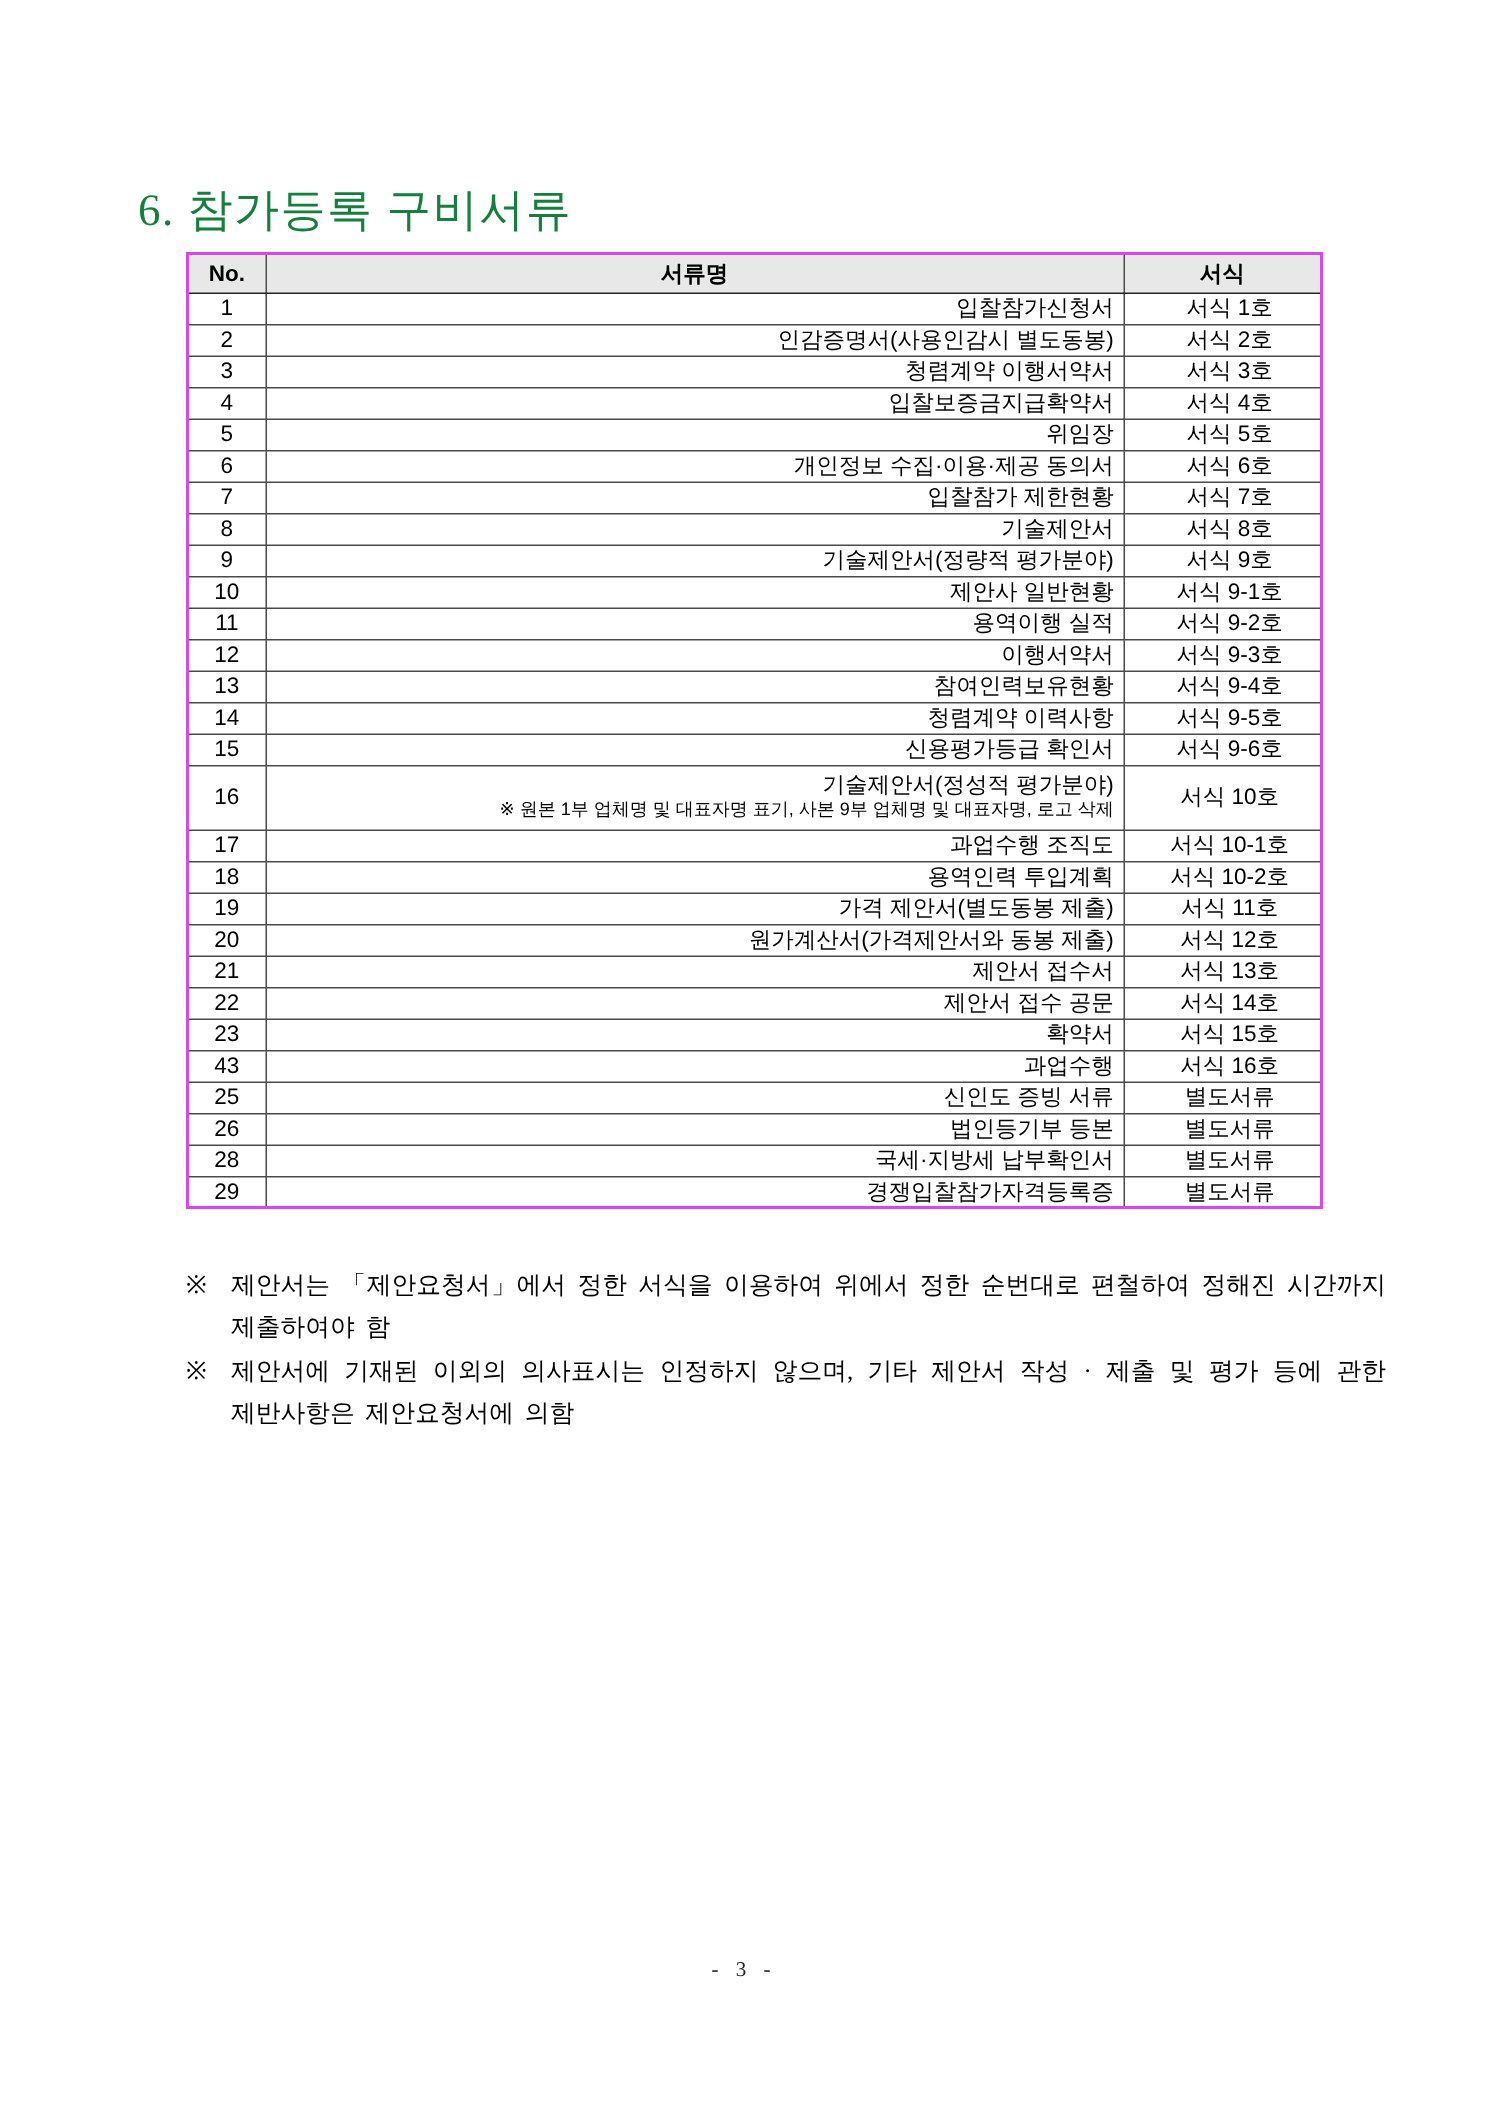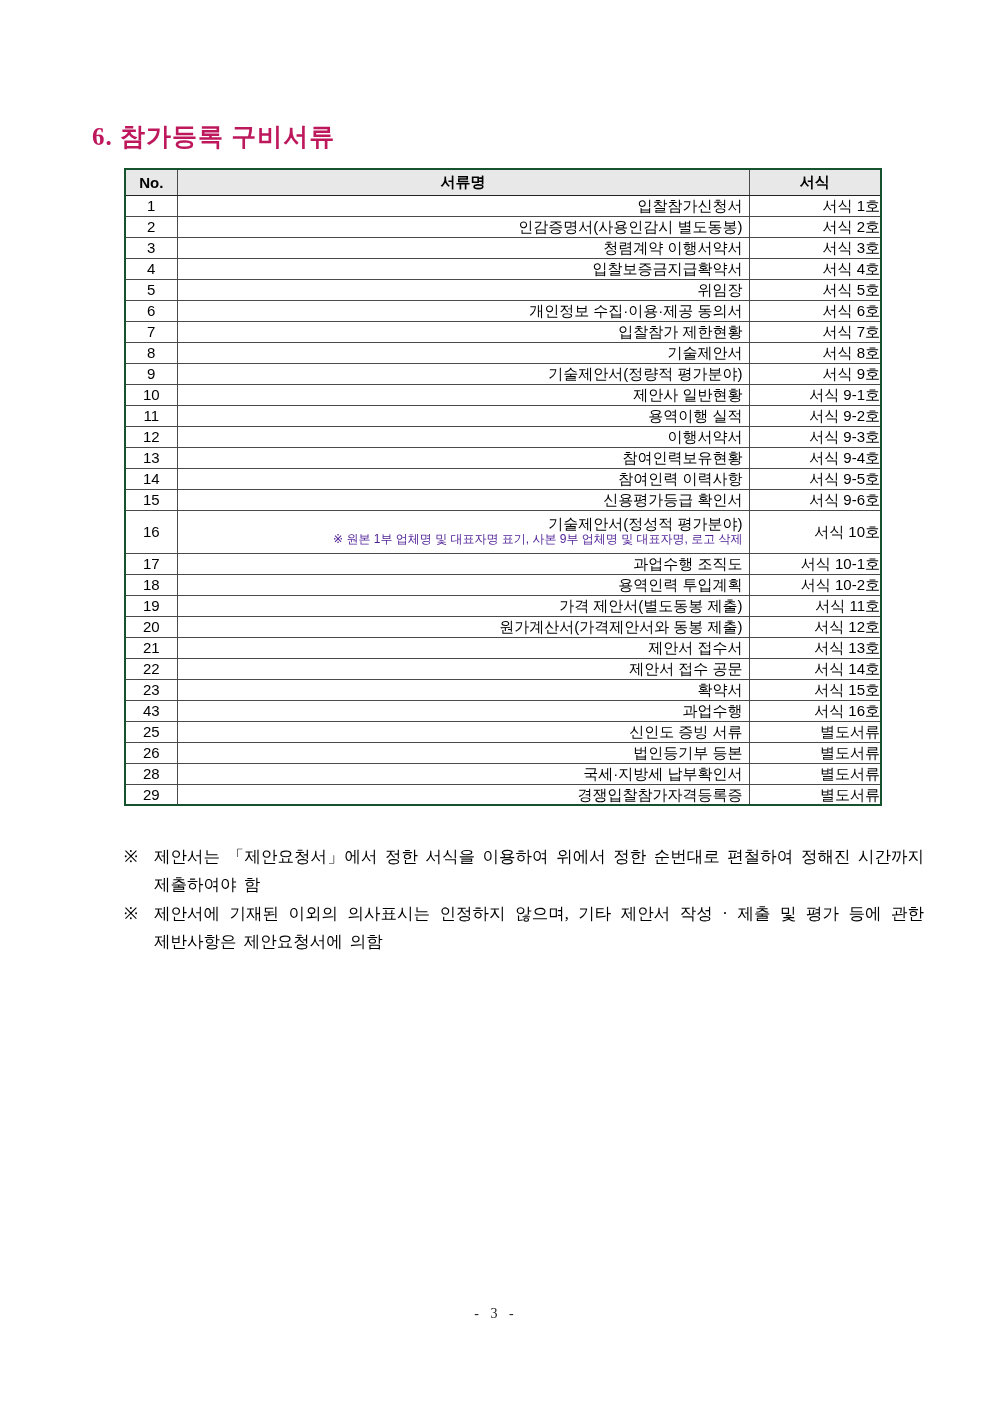--- a/index.html
+++ b/index.html
@@ -10,53 +10,53 @@
     font-family: "Liberation Sans", sans-serif;
     color: #000;
     overflow: hidden;
   }
   .page { position: absolute; inset: 0; background: #fff; }
 
   .doc-title {
     position: absolute;
     left: 92px; top: 120px;
     font-family: "Liberation Serif", "DejaVu Serif", serif;
-    font-weight: bold;
-    font-size: 25px;
+    font-weight: normal;
+    font-size: 30px;
     letter-spacing: 1px;
-    color: #be185d;
+    color: #15803d;
     white-space: nowrap;
   }
 
   table.doc-table {
     position: absolute;
     left: 124px; top: 168px;
     border-collapse: collapse;
     table-layout: fixed;
     width: 756px;
-    border: 2px solid #14532d;
+    border: 2px solid #d946ef;
     font-family: "Liberation Sans", "DejaVu Sans", sans-serif;
   }
   table.doc-table th, table.doc-table td {
     border: 1px solid #4a4a4a;
     overflow: hidden;
     white-space: nowrap;
   }
   table.doc-table th {
     background: #e8e8e8;
     font-weight: bold;
     font-size: 15px;
     height: 26px;
     text-align: center;
     border-bottom: 1px solid #222;
   }
   table.doc-table td { height: 21px; font-size: 15px; line-height: 1.15; }
   td.cell-no { text-align: center; font-size: 14px; }
   td.cell-name { text-align: right; padding-left: 10px; padding-right: 6px; }
-  td.cell-form { text-align: right; padding-left: 10px; }
+  td.cell-form { text-align: center; padding-left: 10px; }
   td.cell-name .bold-part { font-weight: normal; }
   td.cell-name .row-note {
     display: block;
     font-size: 12px;
     line-height: 1.3;
     letter-spacing: 0px;
   }
   tr.tall-row td { height: 43px; }
   tr.tall-row td.cell-name { padding-top: 2px; padding-bottom: 2px; }
 
@@ -174,31 +174,31 @@
           <td class="cell-name">이행서약서</td>
           <td class="cell-form">서식 9-3호</td>
         </tr>
         <tr>
           <td class="cell-no">13</td>
           <td class="cell-name">참여인력보유현황</td>
           <td class="cell-form">서식 9-4호</td>
         </tr>
         <tr>
           <td class="cell-no">14</td>
-          <td class="cell-name">참여인력 이력사항</td>
+          <td class="cell-name">청렴계약 이력사항</td>
           <td class="cell-form">서식 9-5호</td>
         </tr>
         <tr>
           <td class="cell-no">15</td>
           <td class="cell-name">신용평가등급 확인서</td>
           <td class="cell-form">서식 9-6호</td>
         </tr>
         <tr class="tall-row">
           <td class="cell-no">16</td>
-          <td class="cell-name">기술제안서(정성적 평가분야)<span class="row-note" style="color: #4c1d95;">※ 원본 1부 업체명 및 대표자명 표기, 사본 9부 업체명 및 대표자명, 로고 삭제</span></td>
+          <td class="cell-name">기술제안서(정성적 평가분야)<span class="row-note" style="color: #000000;">※ 원본 1부 업체명 및 대표자명 표기, 사본 9부 업체명 및 대표자명, 로고 삭제</span></td>
           <td class="cell-form">서식 10호</td>
         </tr>
         <tr>
           <td class="cell-no">17</td>
           <td class="cell-name">과업수행 조직도</td>
           <td class="cell-form">서식 10-1호</td>
         </tr>
         <tr>
           <td class="cell-no">18</td>
           <td class="cell-name">용역인력 투입계획</td>

